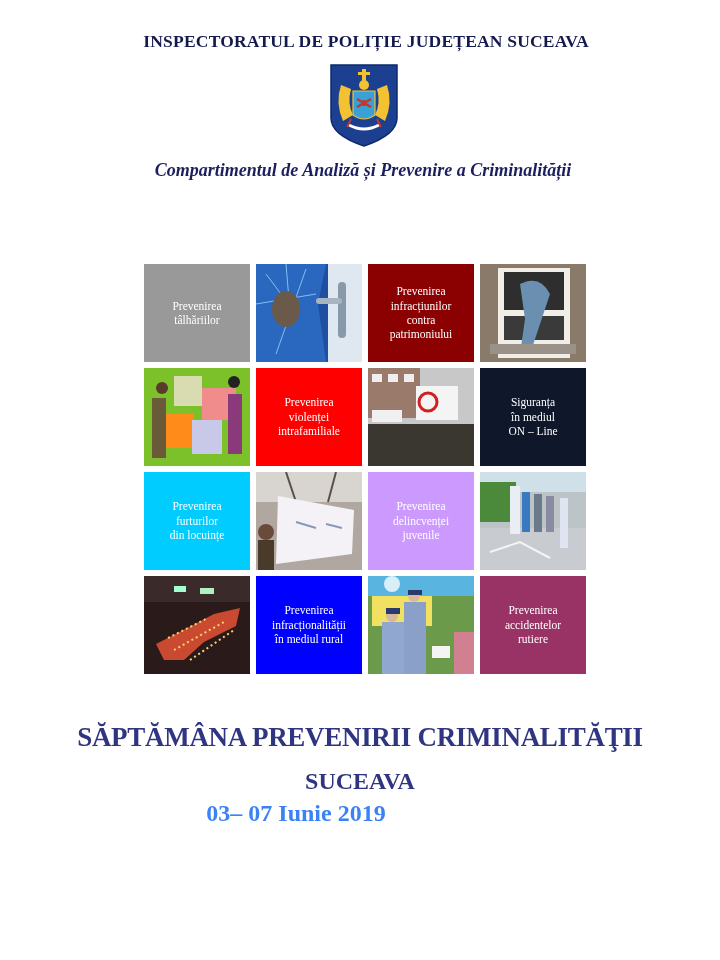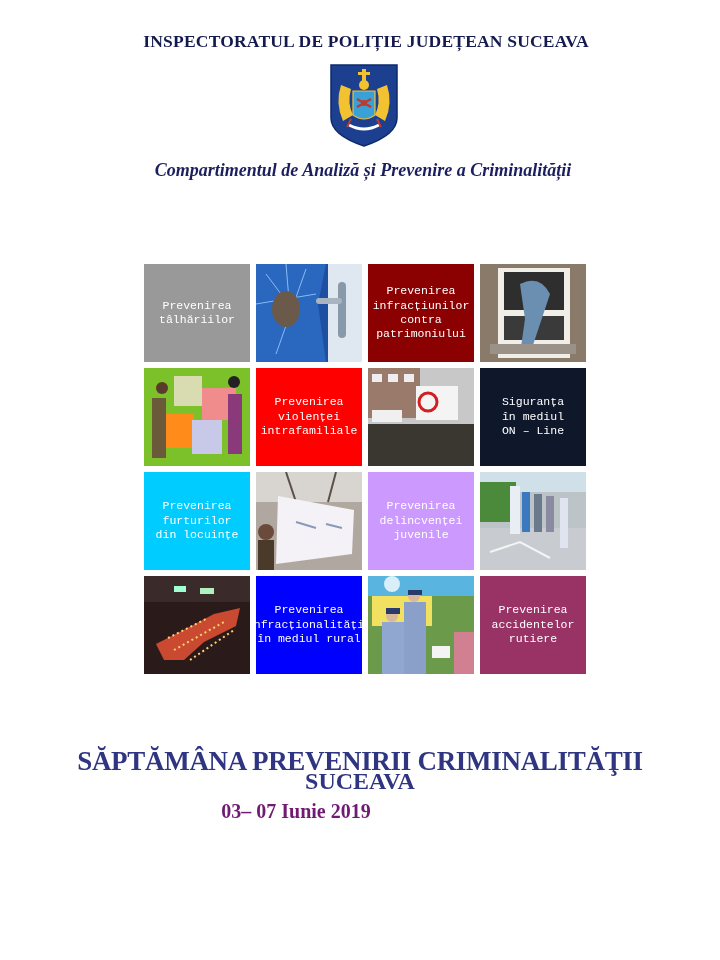--- a/index.html
+++ b/index.html
@@ -1,26 +1,26 @@
 <!DOCTYPE html>
 <html><head>
 <meta charset="utf-8">
 <style>
   html, body { margin:0; padding:0; }
   body { width:720px; height:960px; background:#ffffff; position:relative; overflow:hidden; font-family:"Liberation Serif", serif; }
   .hdr-title { position:absolute; top:31px; left:0; width:732px; text-align:center; font-weight:bold; font-size:17.5px; color:#141a4e; letter-spacing:0.2px; }
   .crest { position:absolute; left:329px; top:63px; width:70px; height:85px; }
   .subtitle { position:absolute; top:160px; left:0; width:726px; text-align:center; font-style:italic; font-weight:bold; font-size:18px; color:#1c1f5e; }
   .grid { position:absolute; left:144px; top:264px; width:442px; height:409px; display:grid; grid-template-columns:repeat(4, 106px); grid-template-rows:repeat(4, 98px); column-gap:6px; row-gap:6px; }
-  .tile { position:relative; overflow:hidden; display:flex; align-items:center; justify-content:center; text-align:center; color:#ffffff; font-family:Liberation Mono, monospace; font-size:11.5px; line-height:1.25; padding:4px; box-sizing:border-box; white-space:pre-line; }
+  .tile { position:relative; overflow:hidden; display:flex; align-items:center; justify-content:center; text-align:center; color:#ffffff; font-family:Liberation Serif, serif; font-size:11.5px; line-height:1.25; padding:4px; box-sizing:border-box; white-space:pre-line; }
   .photo { padding:0; }
   .photo svg { width:100%; height:100%; display:block; }
-  .big-title { position:absolute; top:722px; left:0; width:720px; text-align:center; font-weight:bold; font-size:27px; color:#2f3581; letter-spacing:-0.3px;margin-top:24px; }
+  .big-title { position:absolute; top:722px; left:0; width:720px; text-align:center; font-weight:bold; font-size:27px; color:#2f3581; letter-spacing:-0.3px; }
   .city { position:absolute; top:768px; left:0; width:720px; text-align:center; font-weight:bold; font-size:24px; color:#2f3581; }
-  .dates { position:absolute; top:800px; left:0; width:592px; text-align:center; font-weight:bold; font-size:20px; color:#701a75; }
+  .dates { position:absolute; top:800px; left:0; width:592px; text-align:center; font-weight:bold; font-size:24px; color:#3b82f6; }
 </style>
 </head>
 <body>
 
 <div class="hdr-title">INSPECTORATUL DE POLIȚIE JUDEȚEAN SUCEAVA</div>
 
 <div class="crest">
   <svg viewBox="0 0 70 85" width="70" height="85">
     <path d="M2 2 H68 V55 Q68 72 35 83 Q2 72 2 55 Z" fill="#1d3f8f" stroke="#0d2a6b" stroke-width="1.5"></path>
     <path d="M12 22 Q6 40 14 58 L24 52 Q18 40 22 26 Z" fill="#f2c230"></path>

